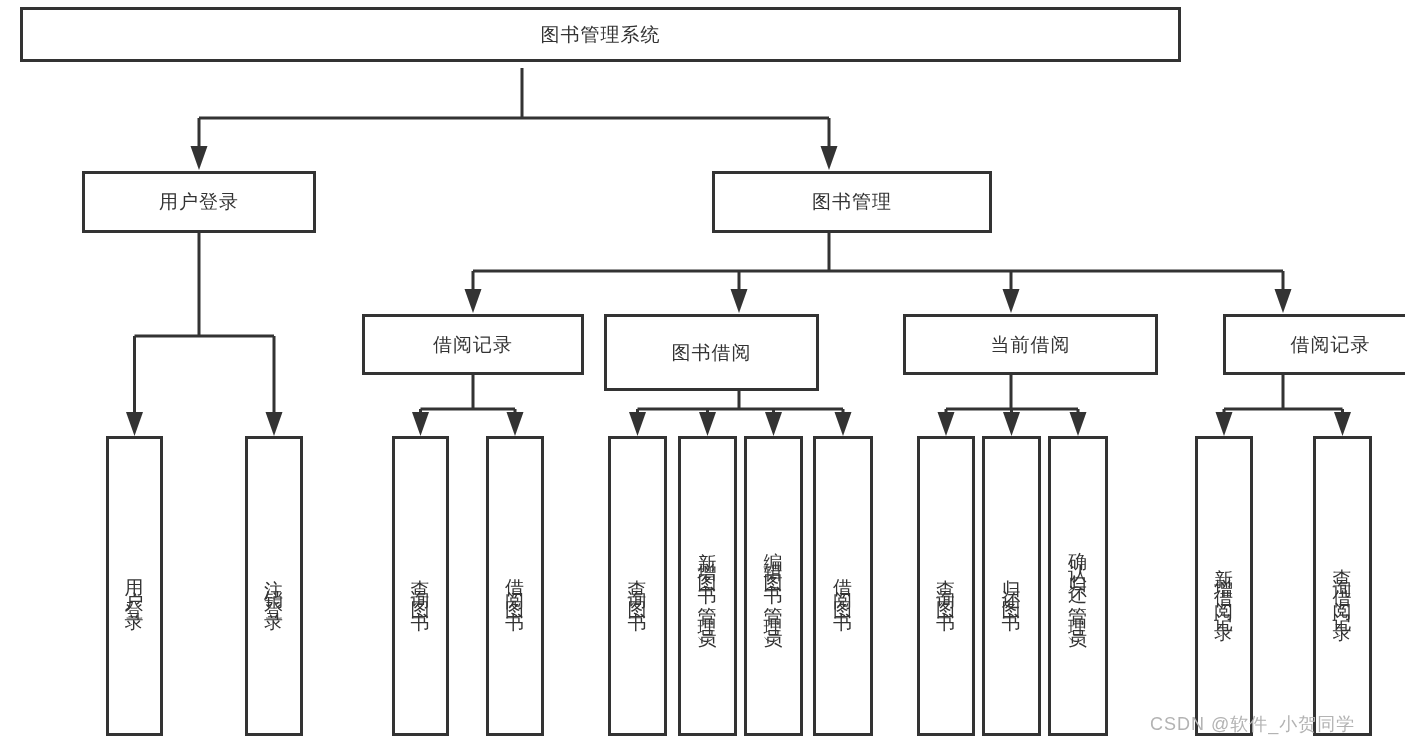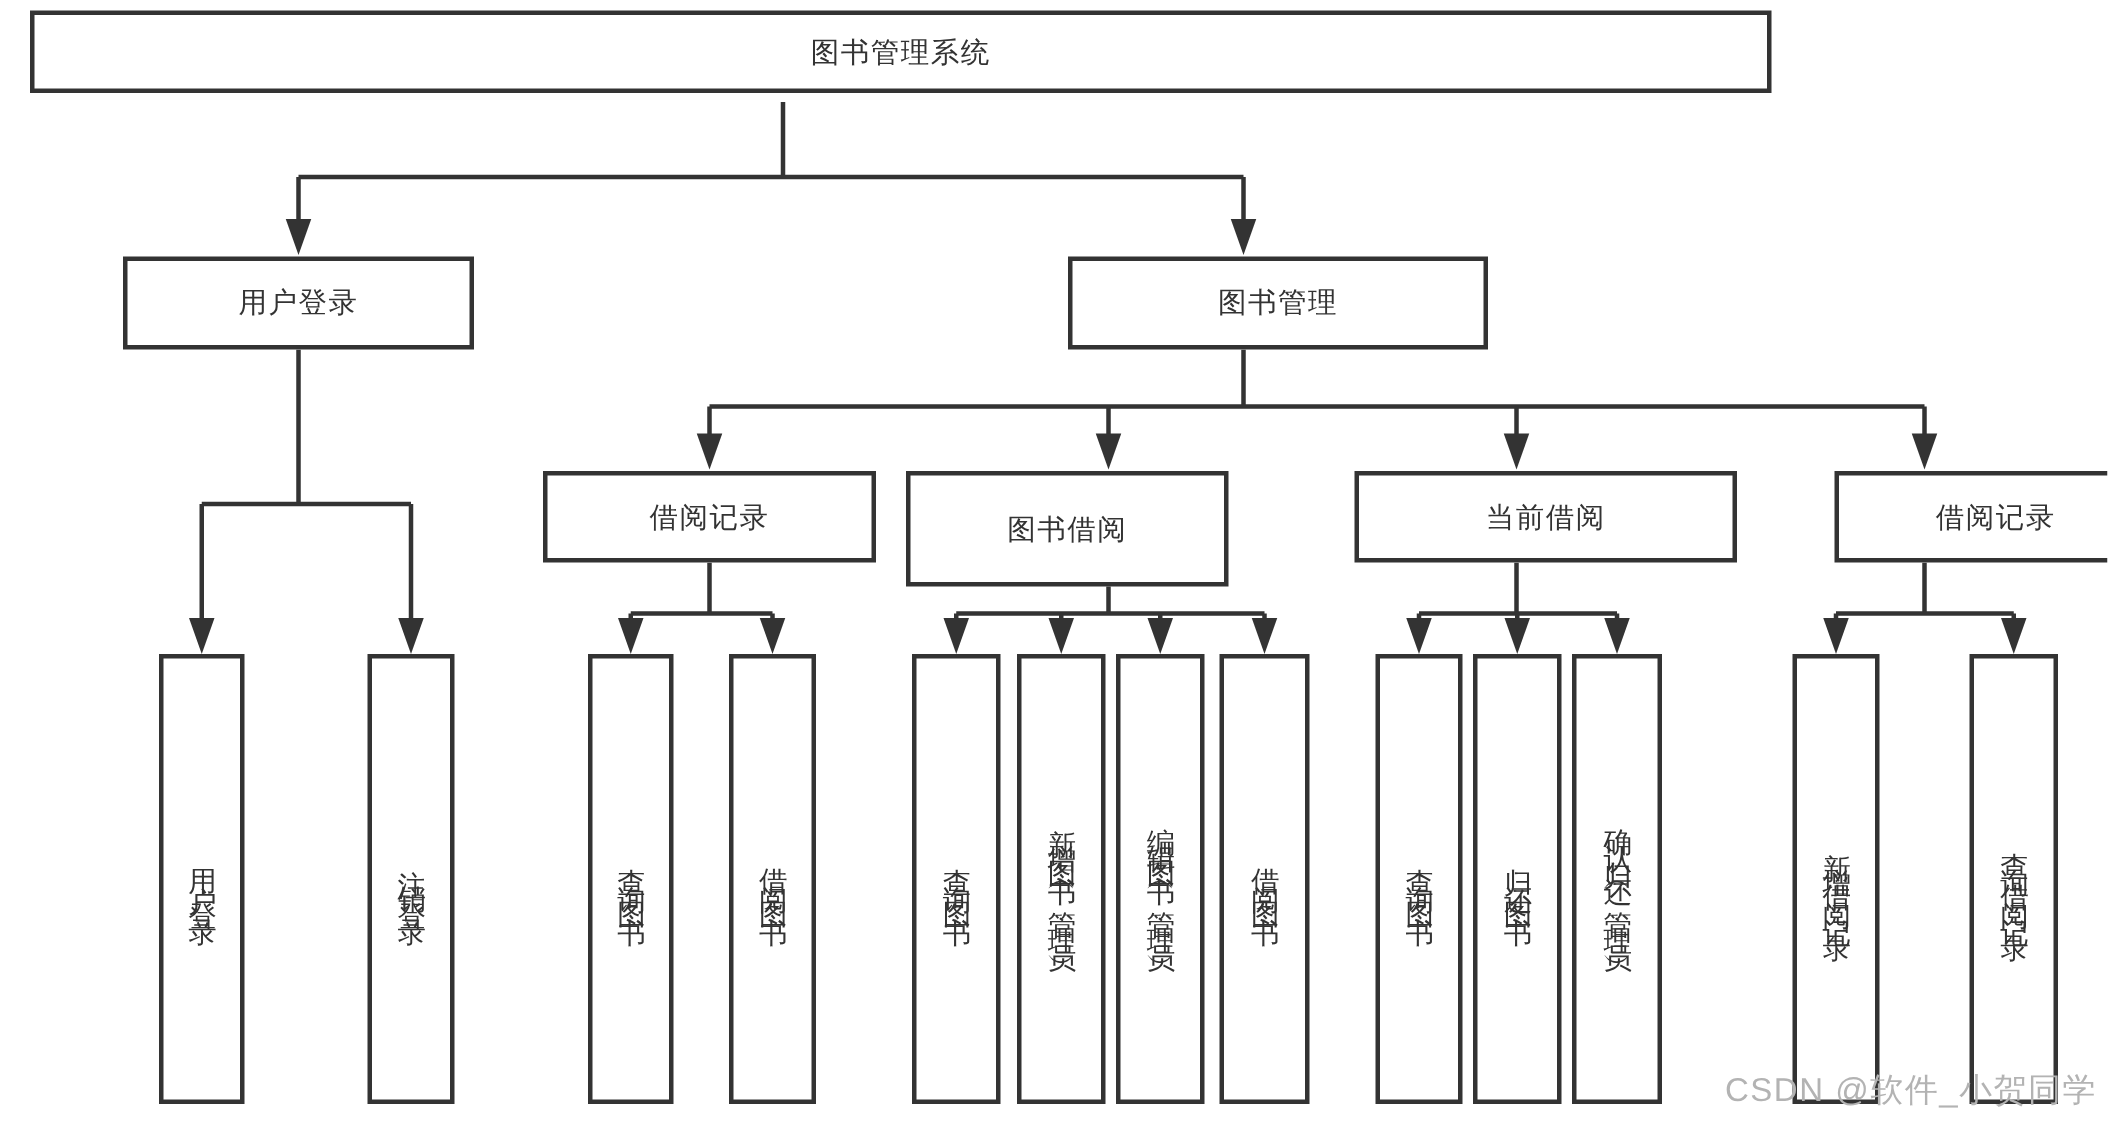--- a/index.html
+++ b/index.html
@@ -35,21 +35,21 @@
   .box.v span{
     writing-mode:vertical-rl;
     text-orientation:mixed;
     letter-spacing:11px;
     line-height:1;
   }
   .watermark{
     position:absolute;
     left:1150px;top:712px;
     z-index:3;
-    font-size:22px;
+    font-size:18px;
     color:var(--watermark);
     white-space:nowrap;
     letter-spacing:1px;
     text-align:center;
   }
 </style>
 </head>
 <body>
 
 <div class="stage">

